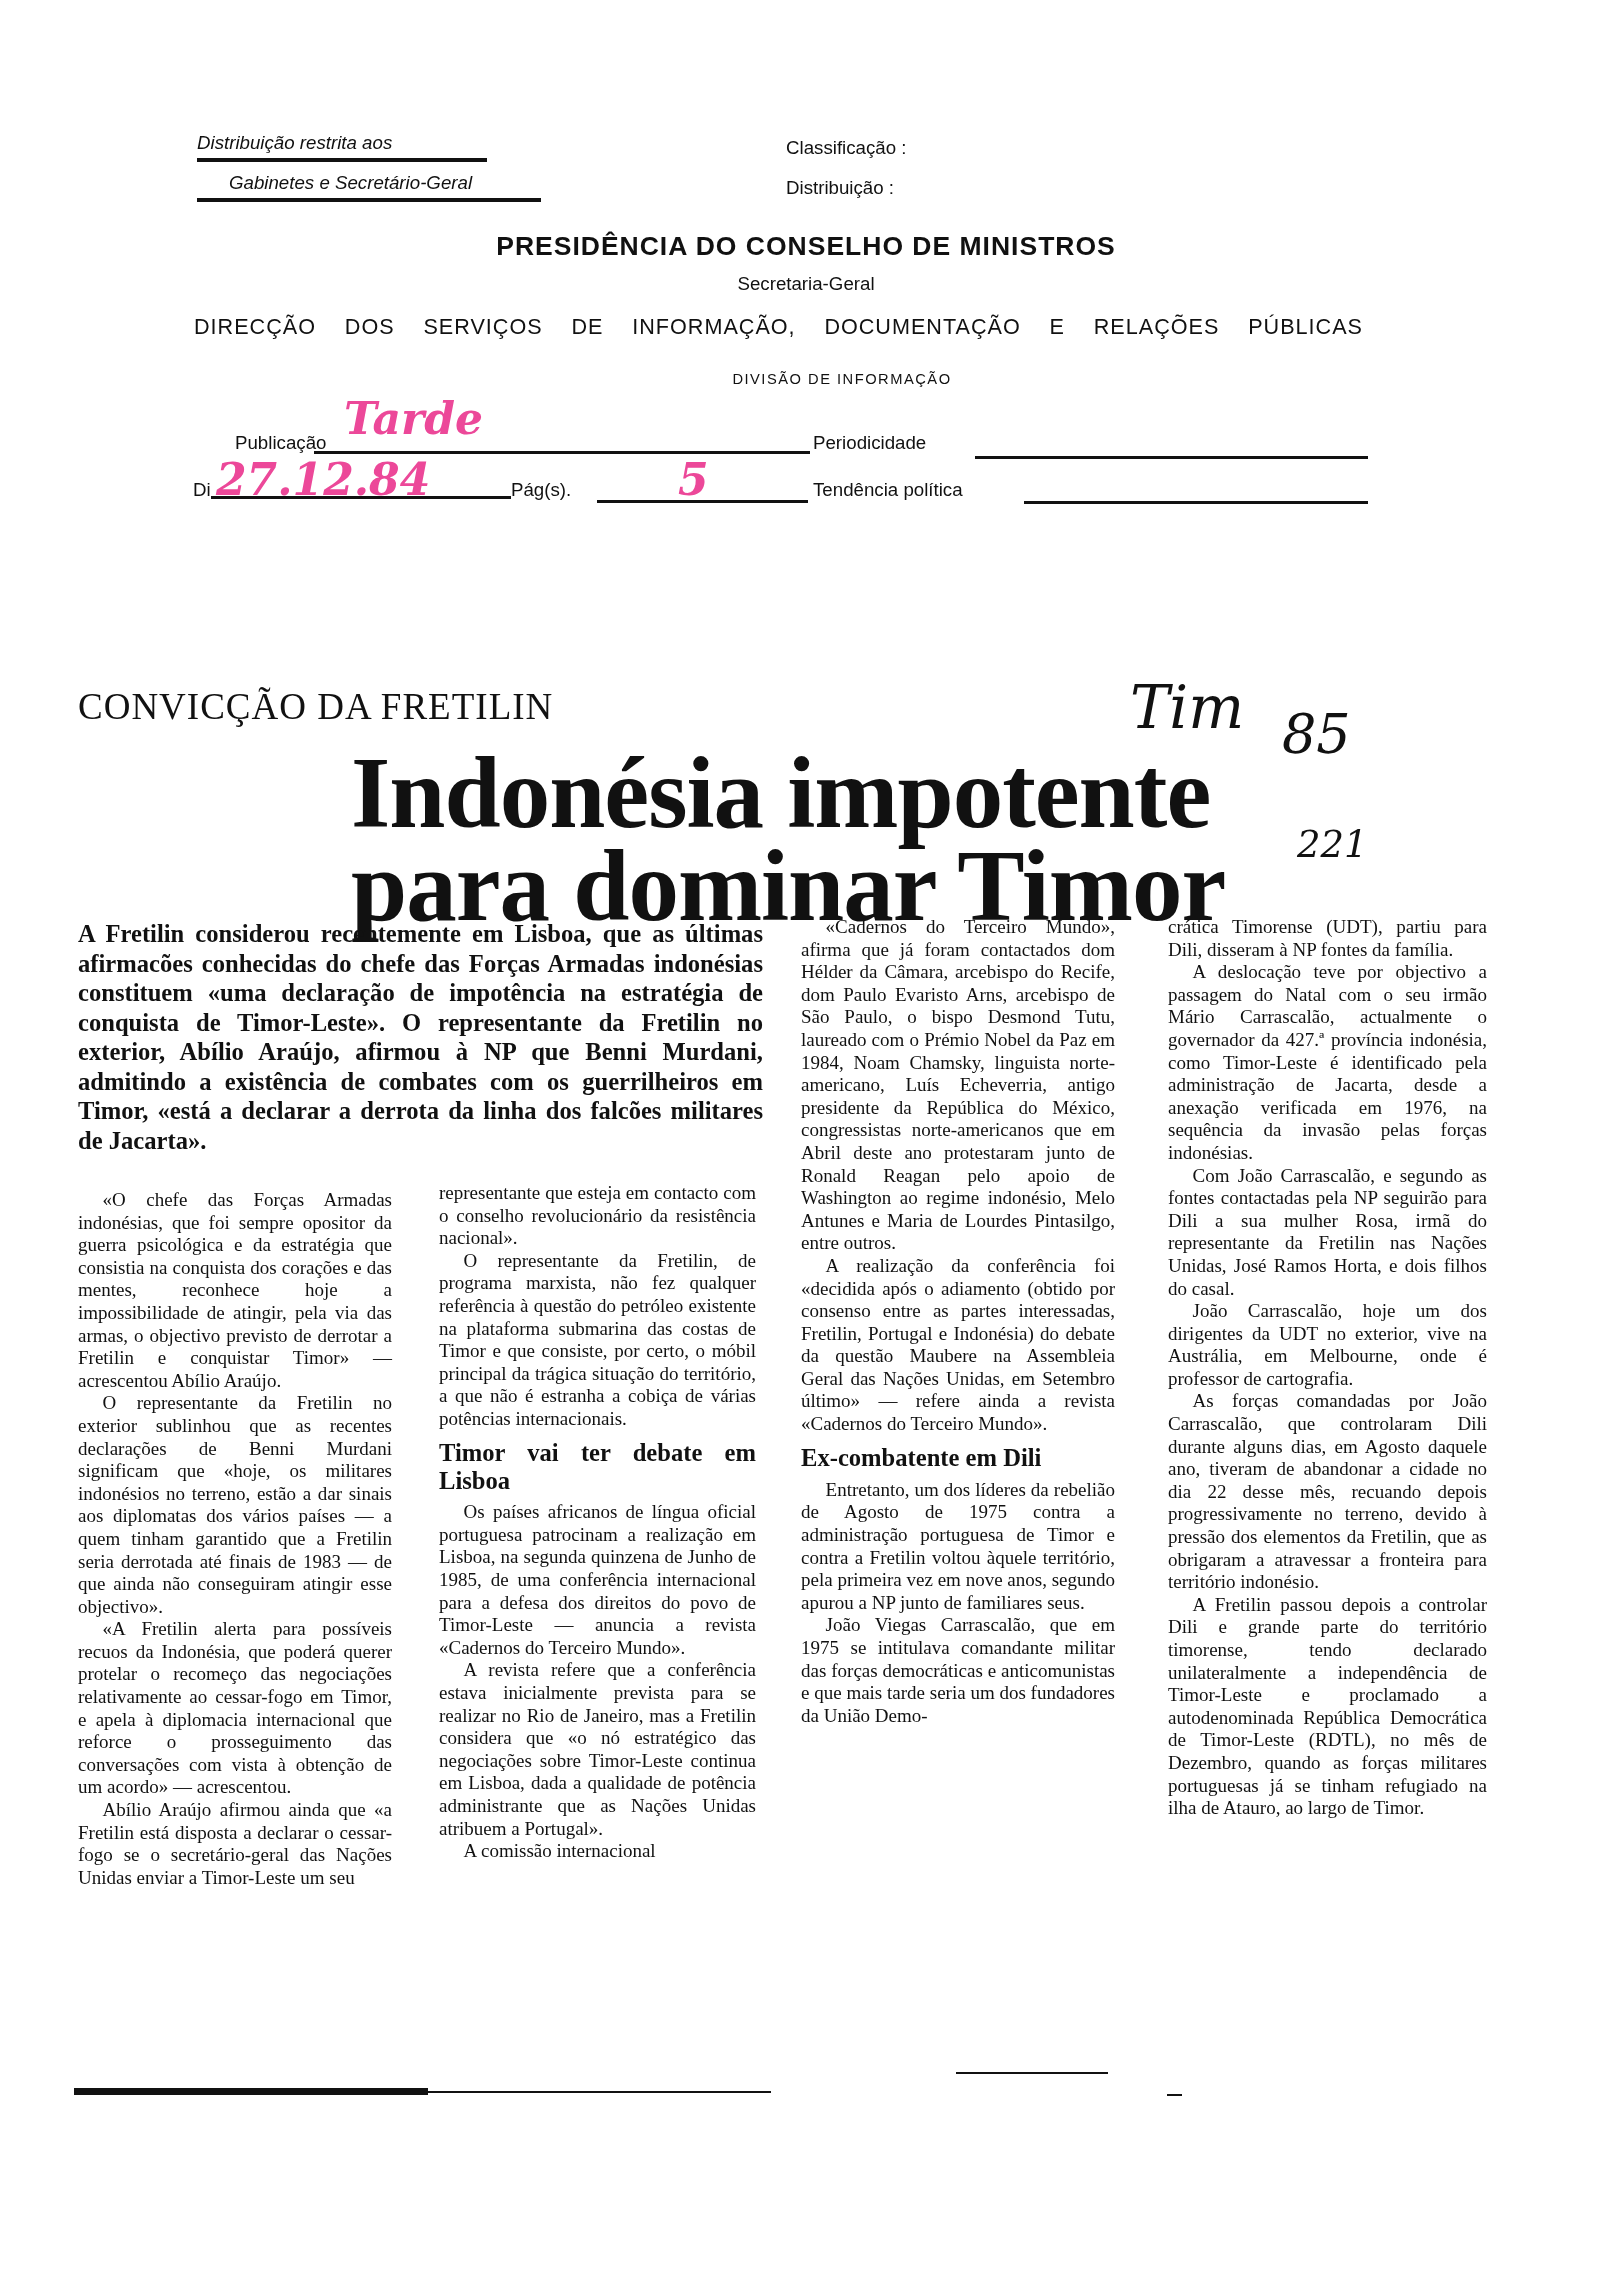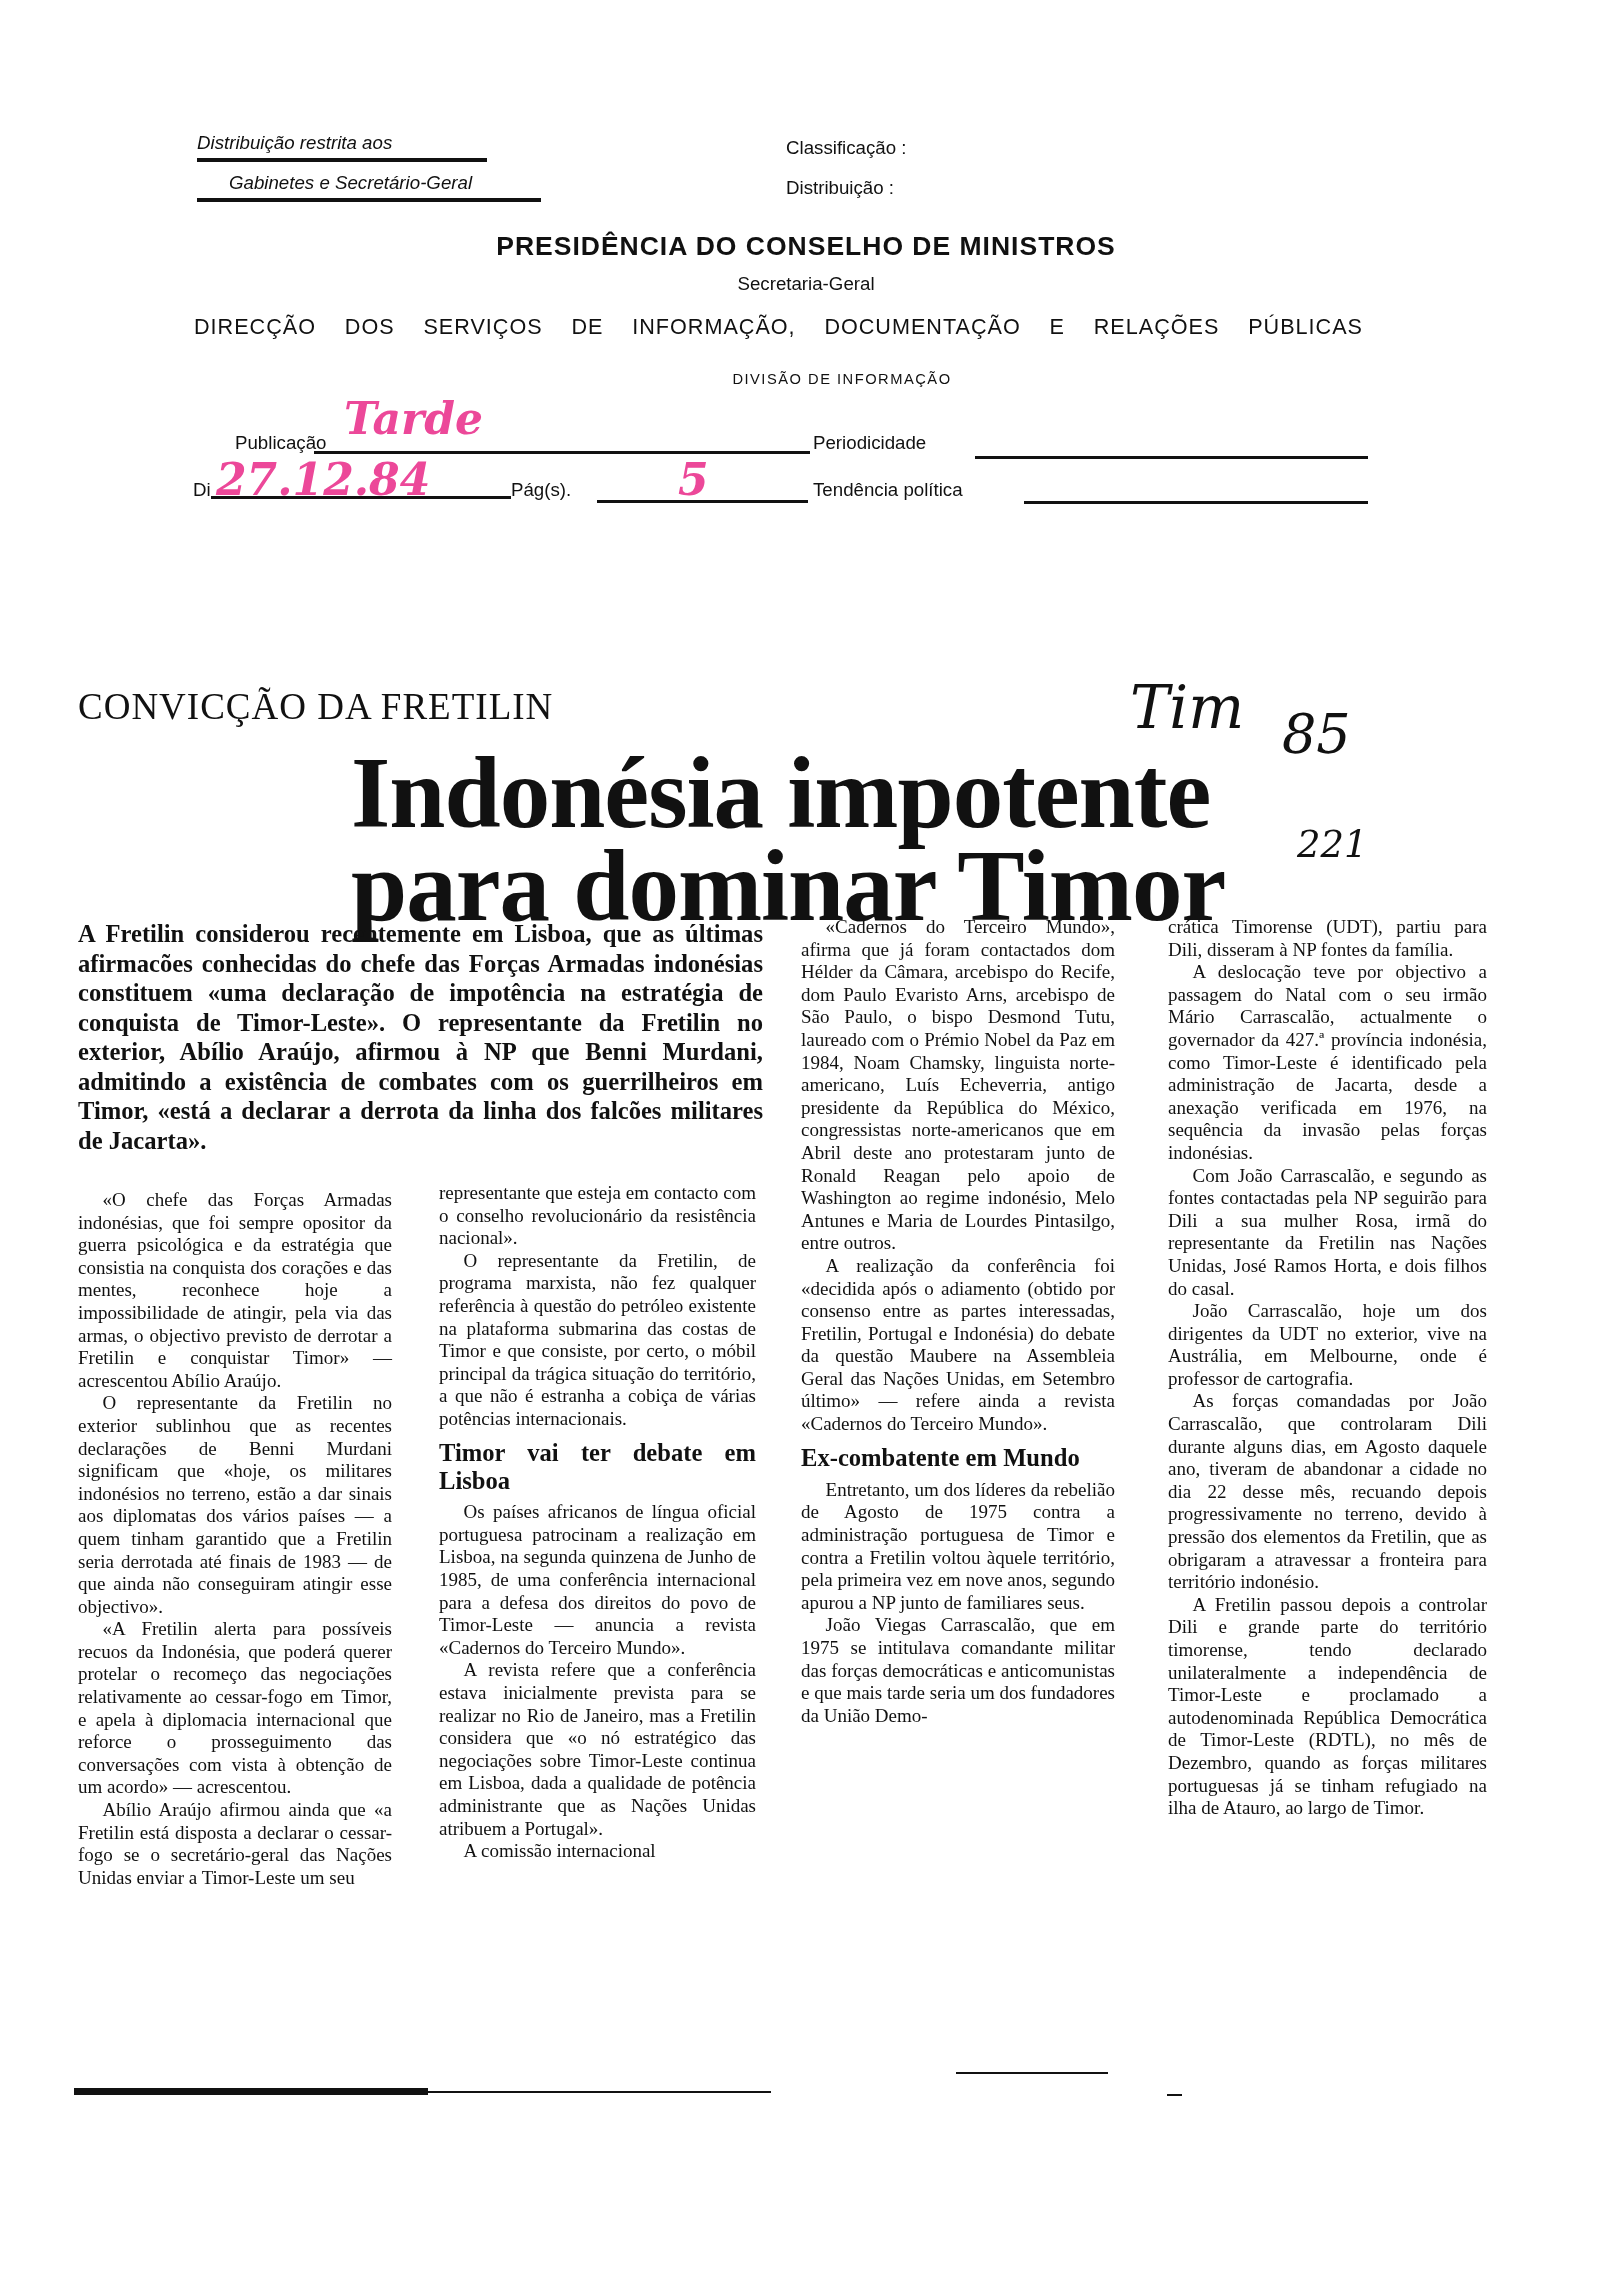--- a/index.html
+++ b/index.html
@@ -81,21 +81,21 @@
   <p>O representante da Fretilin, de programa marxista, não fez qualquer referência à questão do petróleo existente na plataforma submarina das costas de Timor e que consiste, por certo, o móbil principal da trágica situação do território, a que não é estranha a cobiça de várias potências internacionais.</p>
   <div class="subhead">Timor vai ter debate em Lisboa</div>
   <p>Os países africanos de língua oficial portuguesa patrocinam a realização em Lisboa, na segunda quinzena de Junho de 1985, de uma conferência internacional para a defesa dos direitos do povo de Timor-Leste — anuncia a revista «Cadernos do Terceiro Mundo».</p>
   <p>A revista refere que a conferência estava inicialmente prevista para se realizar no Rio de Janeiro, mas a Fretilin considera que «o nó estratégico das negociações sobre Timor-Leste continua em Lisboa, dada a qualidade de potência administrante que as Nações Unidas atribuem a Portugal».</p>
   <p>A comissão internacional</p>
 </div>
 
 <div class="abs col" style="left:801px; top:916px; width:314px;">
   <p>«Cadernos do Terceiro Mundo», afirma que já foram contactados dom Hélder da Câmara, arcebispo do Recife, dom Paulo Evaristo Arns, arcebispo de São Paulo, o bispo Desmond Tutu, laureado com o Prémio Nobel da Paz em 1984, Noam Chamsky, linguista norte-americano, Luís Echeverria, antigo presidente da República do México, congressistas norte-americanos que em Abril deste ano protestaram junto de Ronald Reagan pelo apoio de Washington ao regime indonésio, Melo Antunes e Maria de Lourdes Pintasilgo, entre outros.</p>
   <p>A realização da conferência foi «decidida após o adiamento (obtido por consenso entre as partes interessadas, Fretilin, Portugal e Indonésia) do debate da questão Maubere na Assembleia Geral das Nações Unidas, em Setembro último» — refere ainda a revista «Cadernos do Terceiro Mundo».</p>
-  <div class="subhead">Ex-combatente em Mundo</div>
+  <div class="subhead">Ex-combatente em Dili</div>
   <p>Entretanto, um dos líderes da rebelião de Agosto de 1975 contra a administração portuguesa de Timor e contra a Fretilin voltou àquele território, pela primeira vez em nove anos, segundo apurou a NP junto de familiares seus.</p>
   <p>João Viegas Carrascalão, que em 1975 se intitulava comandante militar das forças democráticas e anticomunistas e que mais tarde seria um dos fundadores da União Demo-</p>
 </div>
 
 <div class="abs col" style="left:1168px; top:916px; width:319px;">
   <p class="noind">crática Timorense (UDT), partiu para Dili, disseram à NP fontes da família.</p>
   <p>A deslocação teve por objectivo a passagem do Natal com o seu irmão Mário Carrascalão, actualmente o governador da 427.ª província indonésia, como Timor-Leste é identificado pela administração de Jacarta, desde a anexação verificada em 1976, na sequência da invasão pelas forças indonésias.</p>
   <p>Com João Carrascalão, e segundo as fontes contactadas pela NP seguirão para Dili a sua mulher Rosa, irmã do representante da Fretilin nas Nações Unidas, José Ramos Horta, e dois filhos do casal.</p>
   <p>João Carrascalão, hoje um dos dirigentes da UDT no exterior, vive na Austrália, em Melbourne, onde é professor de cartografia.</p>
   <p>As forças comandadas por João Carrascalão, que controlaram Dili durante alguns dias, em Agosto daquele ano, tiveram de abandonar a cidade no dia 22 desse mês, recuando depois progressivamente no terreno, devido à pressão dos elementos da Fretilin, que as obrigaram a atravessar a fronteira para território indonésio.</p>

